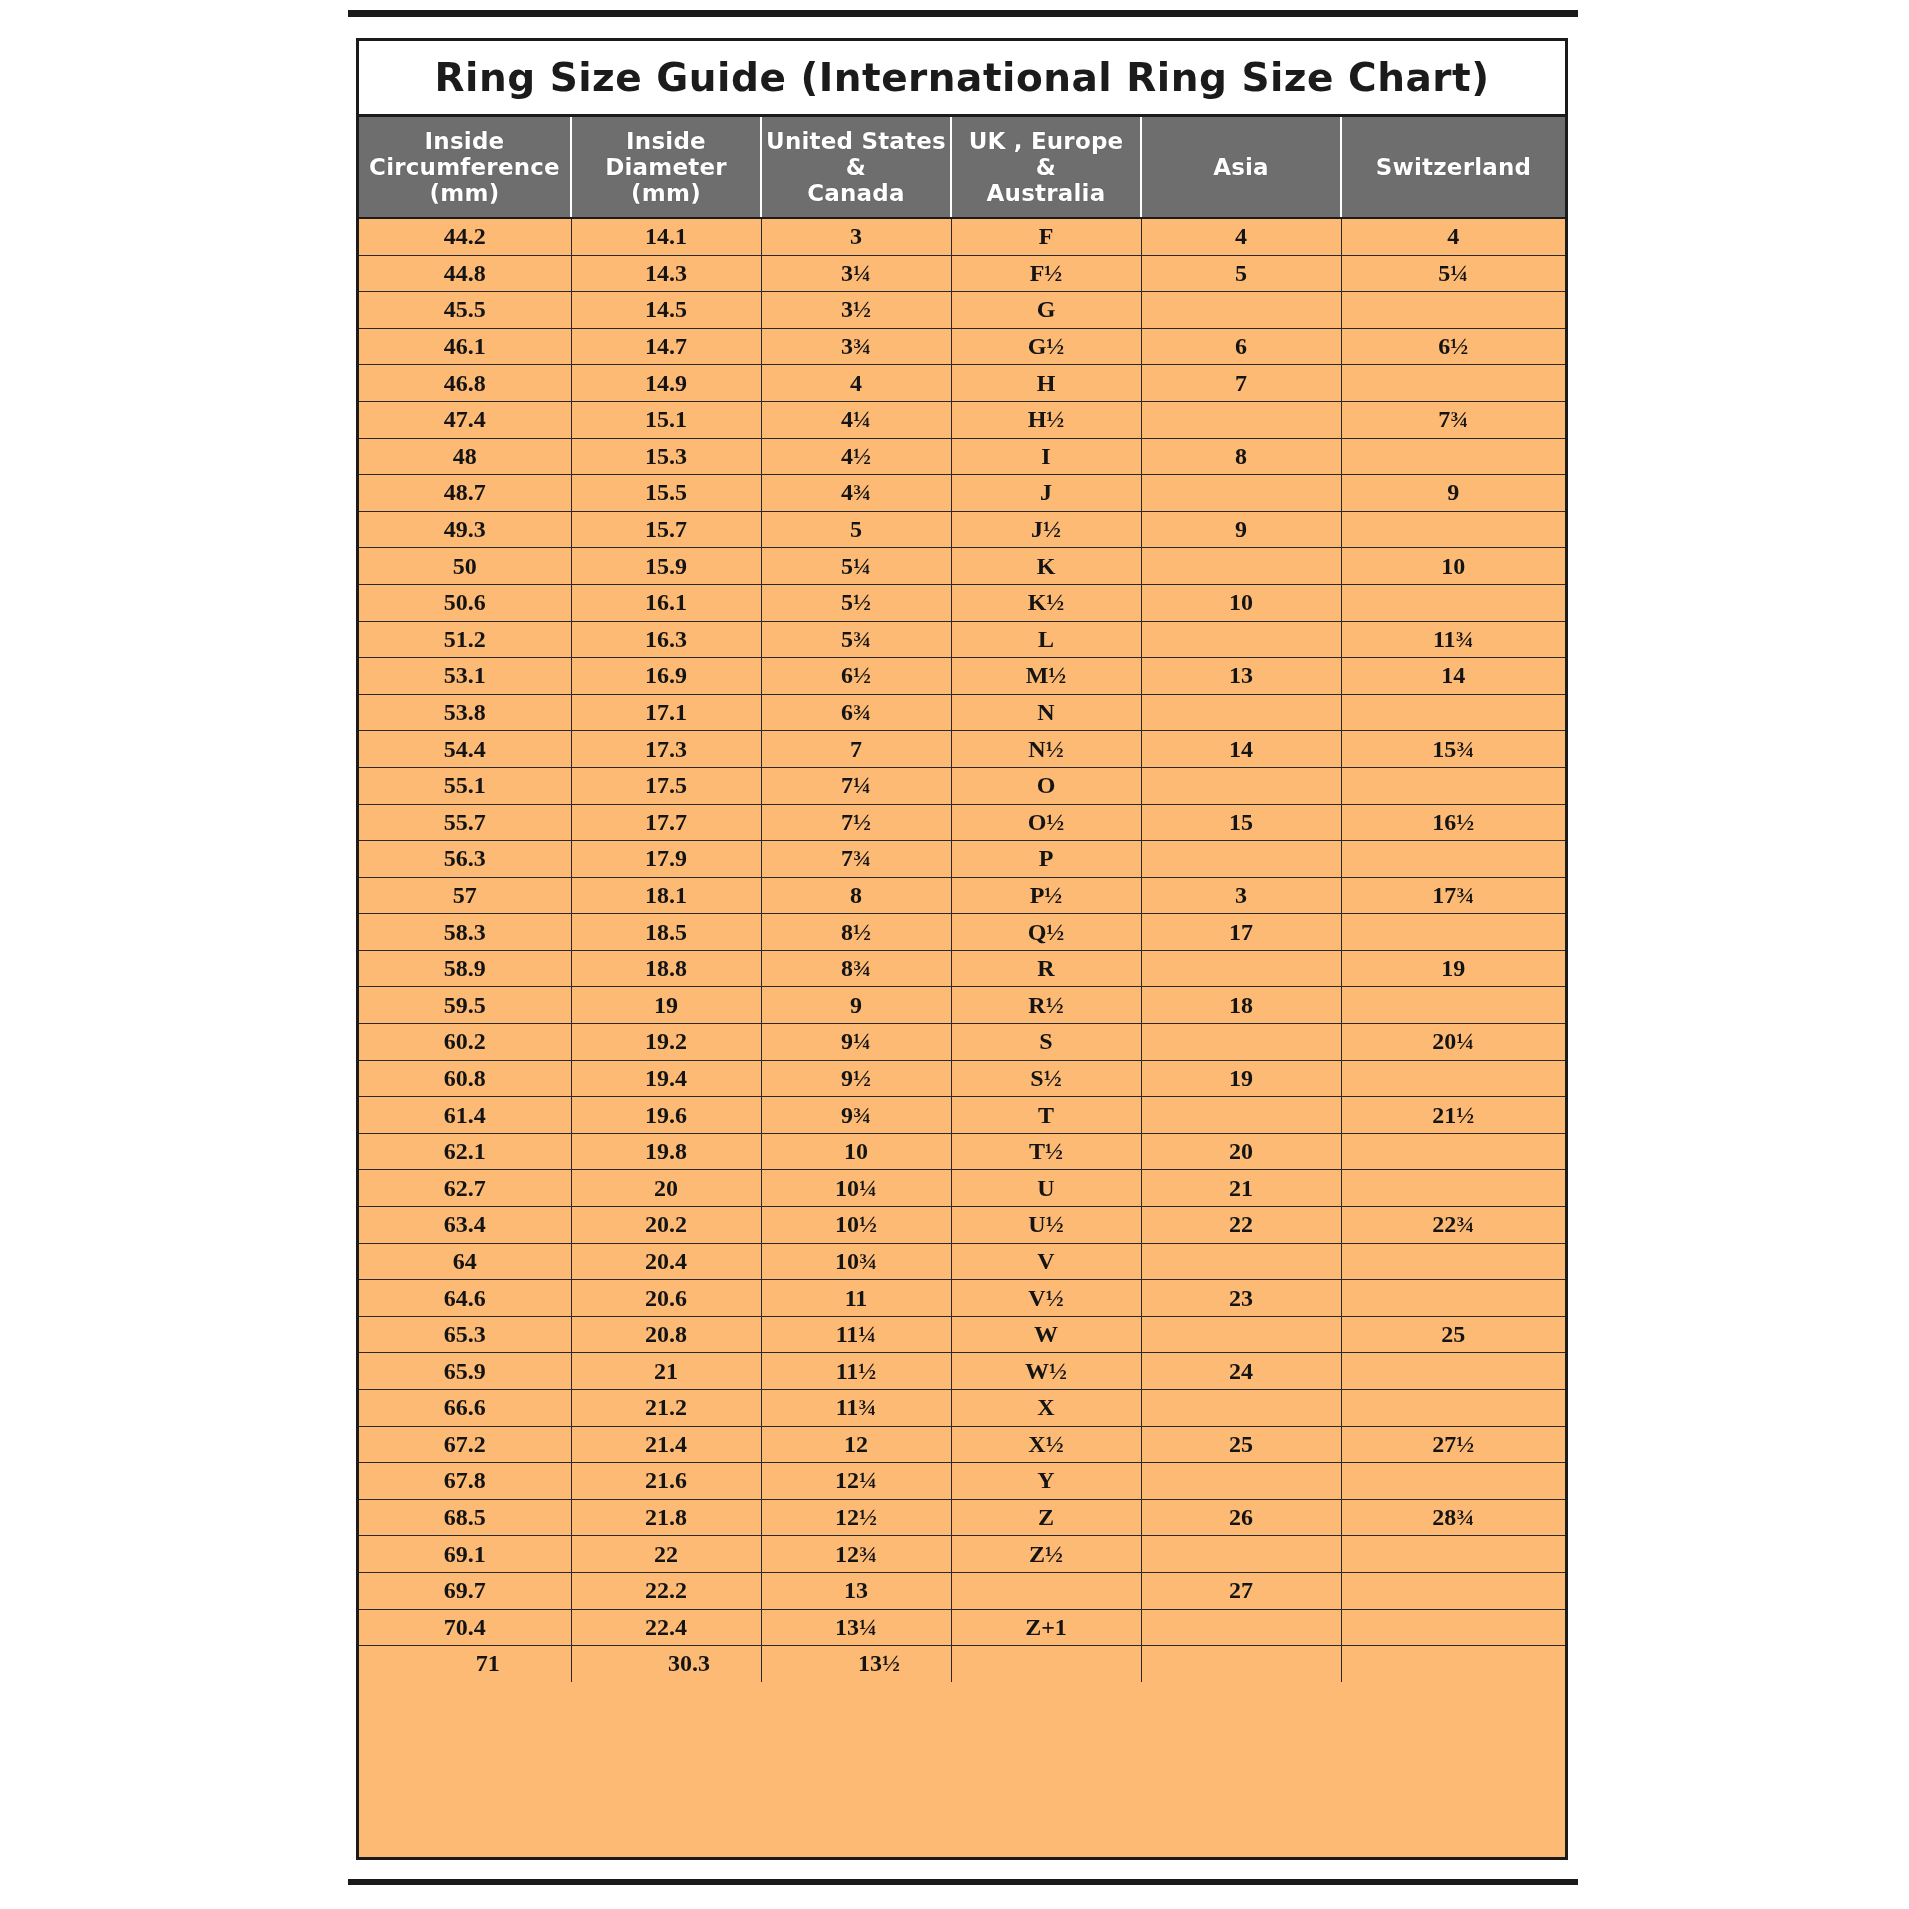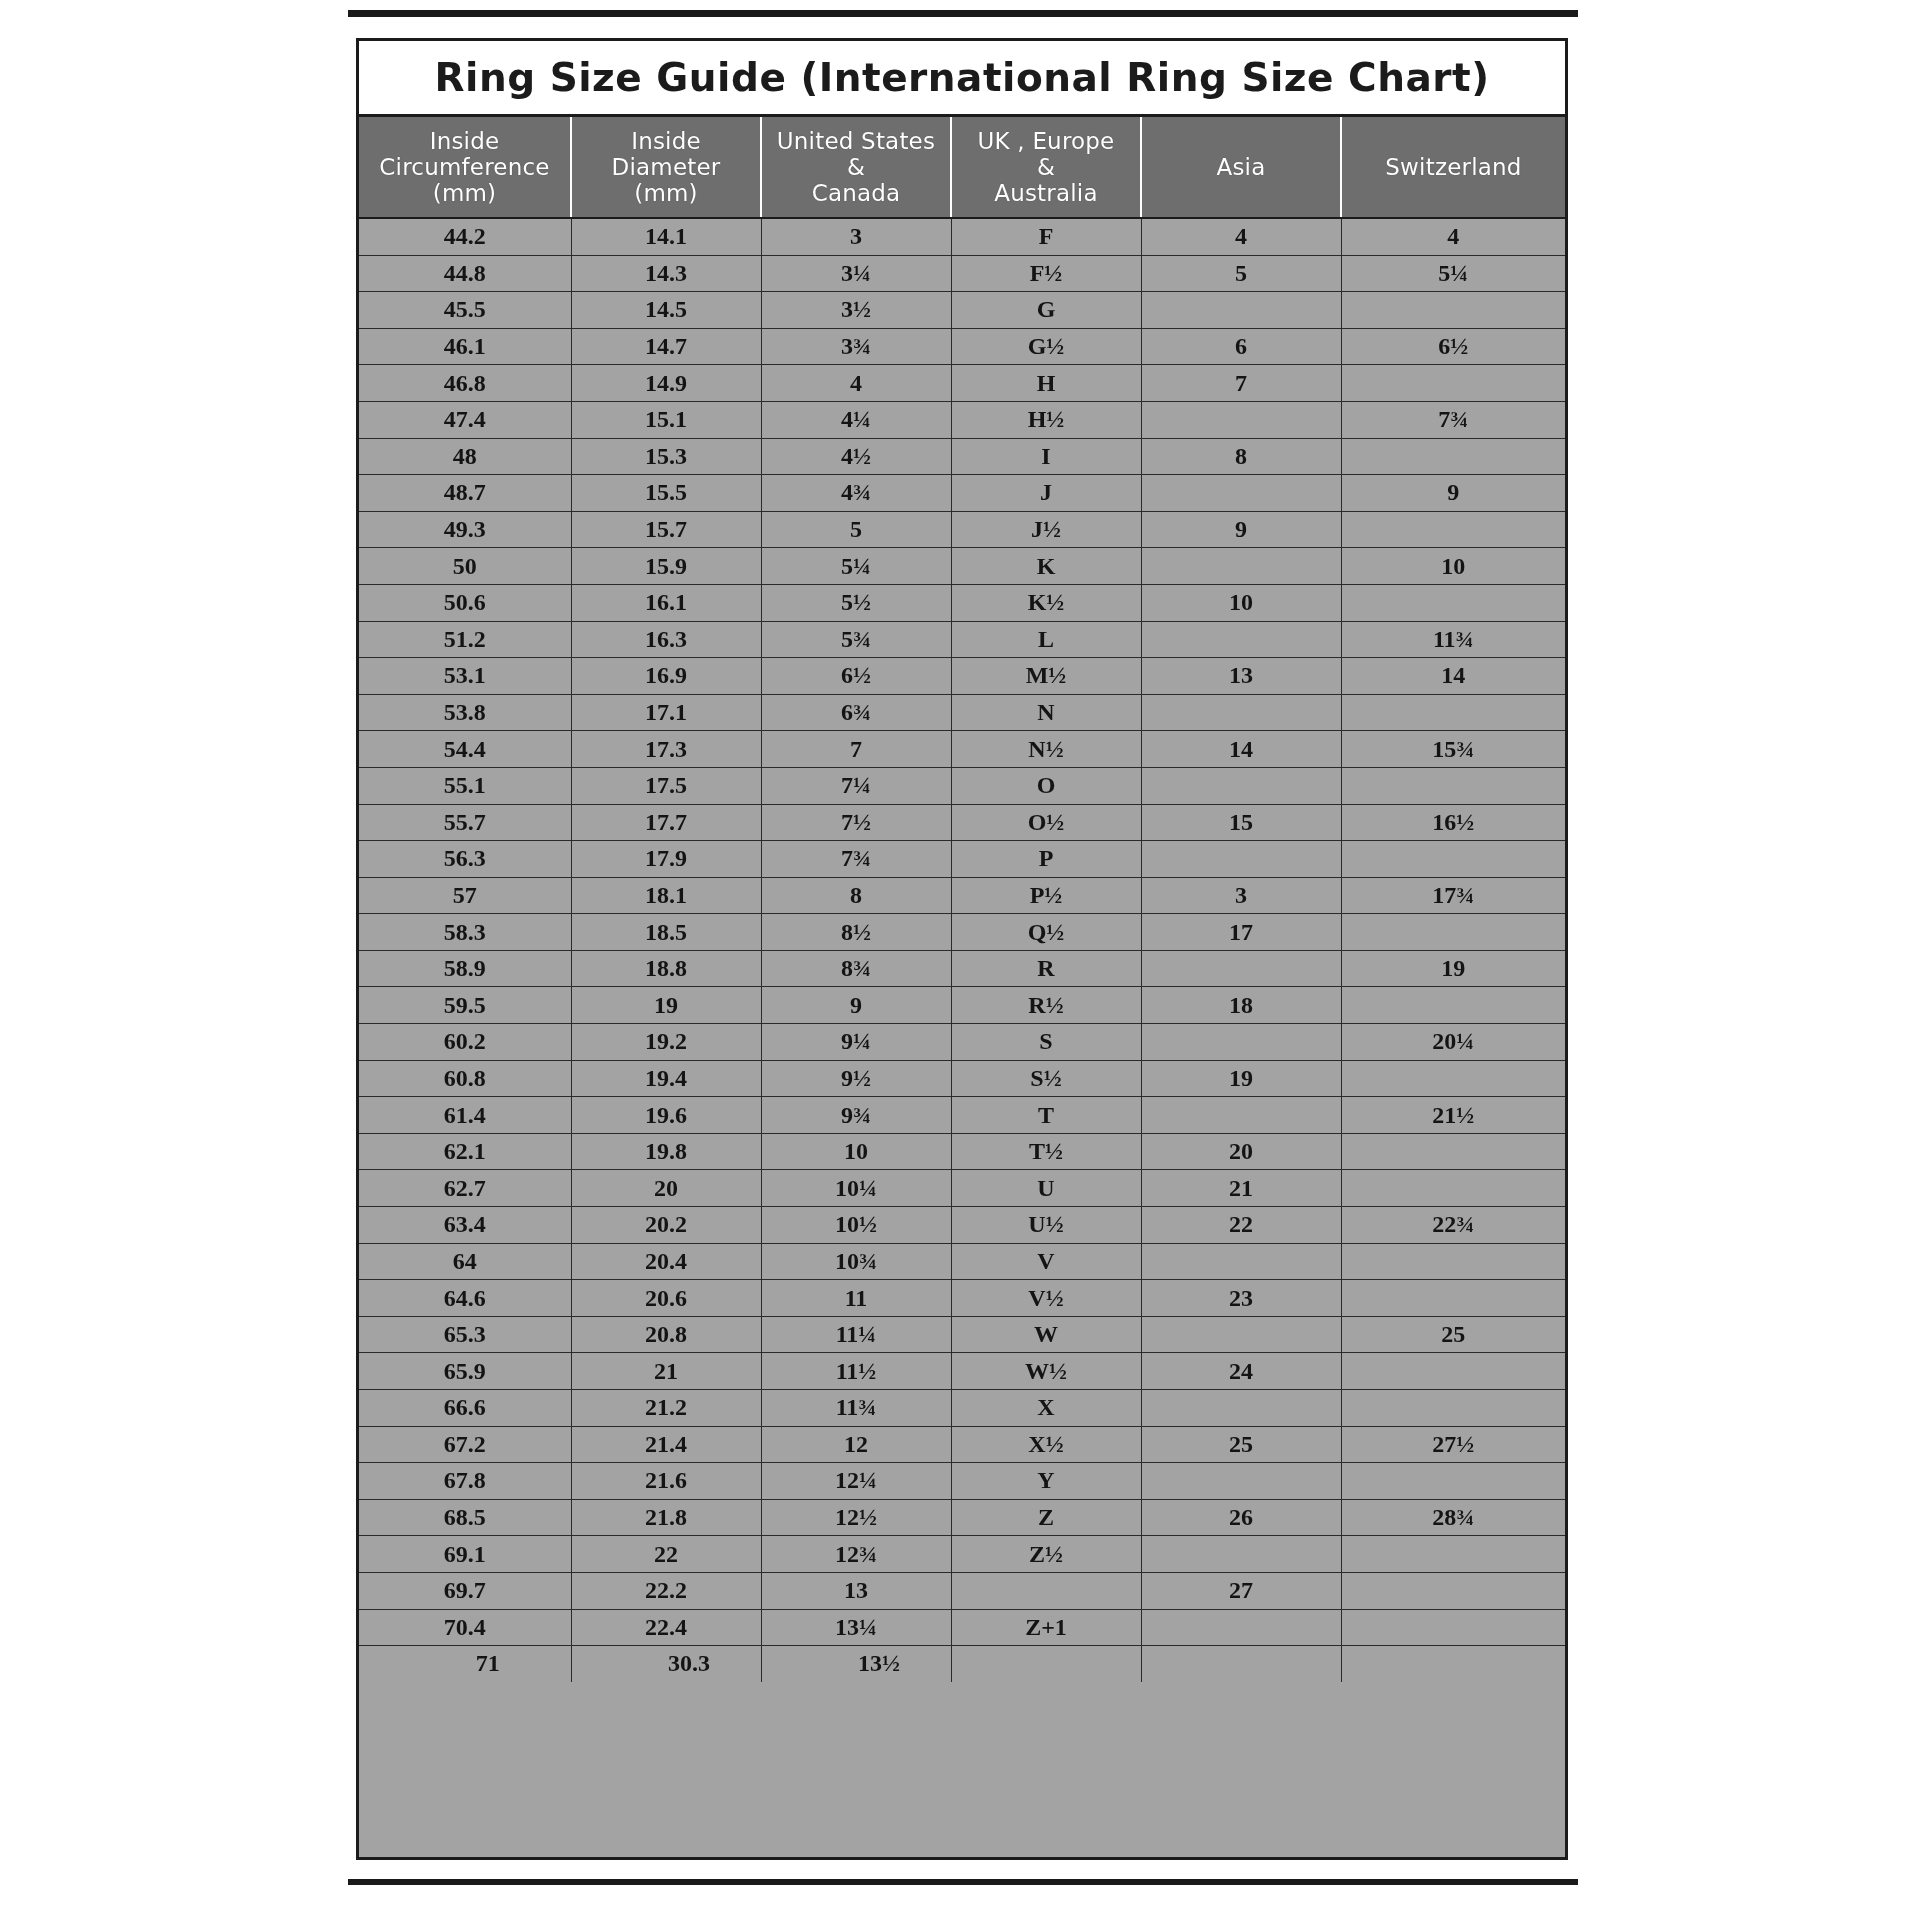--- a/index.html
+++ b/index.html
@@ -34,21 +34,21 @@
     box-sizing: border-box;
   }
   .sheet {
     position: absolute;
     left: 8px;
     top: 38px;
     width: 1212px;
     height: 1822px;
     border: 3px solid #1b1b1b;
     box-sizing: border-box;
-    background: #a3a3a3;
+    background: #fdba74;
   }
   .title-bar {
     height: 76px;
     border-bottom: 3px solid #1b1b1b;
     display: flex;
     align-items: center;
     justify-content: center;
     box-sizing: border-box;
     background: #ffffff;
   }
@@ -69,21 +69,21 @@
   table.ring col.c1 { width: 190px; }
   table.ring col.c2 { width: 190px; }
   table.ring col.c3 { width: 190px; }
   table.ring col.c4 { width: 200px; }
   table.ring col.c5 { width: 224px; }
 
   thead th {
     background: #6e6e6e;
     color: #ffffff;
     font-family: "DejaVu Sans", sans-serif;
-    font-weight: normal;
+    font-weight: bold;
     font-size: 23px;
     line-height: 26px;
     height: 96px;
     padding: 2px 4px;
     border-right: 2px solid #ffffff;
     border-bottom: 2px solid #1b1b1b;
     text-align: center;
     vertical-align: middle;
     letter-spacing: 0.2px;
     text-shadow: 0 0 1px rgba(0,0,0,0.45);

